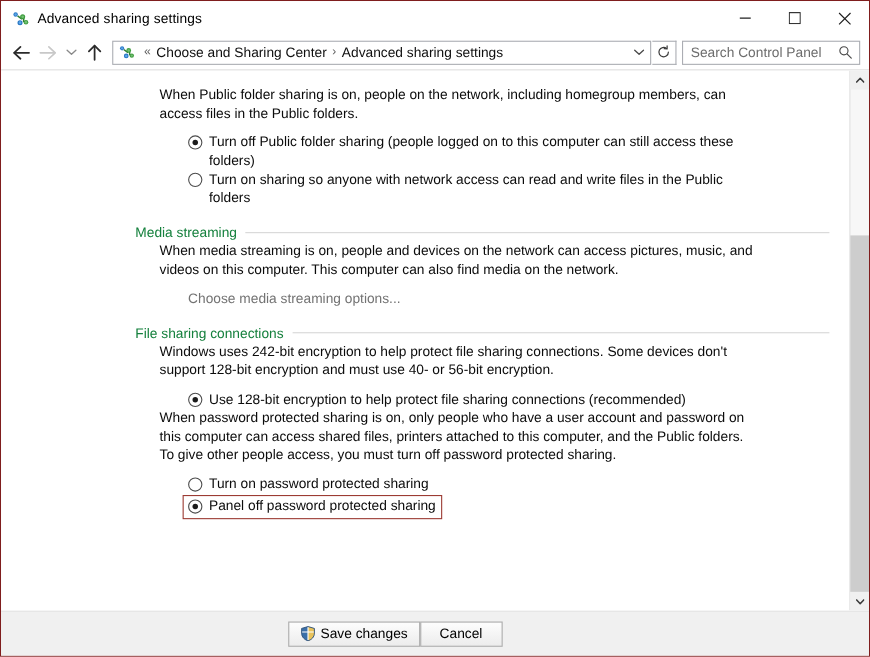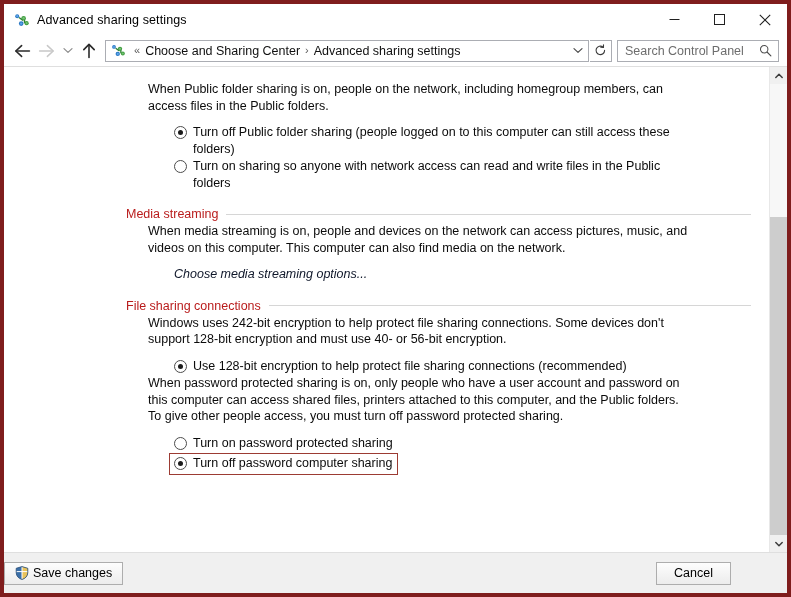--- a/index.html
+++ b/index.html
@@ -17,21 +17,21 @@
     -webkit-font-smoothing: antialiased;
   }
 
   
   .window {
     position: absolute;
     left: 0; top: 0;
     width: 791px;
     height: 597px;
     box-sizing: border-box;
-    border: 4px solid #7f1d1d;
+    border: 1px solid #7f1d1d;
     background: #ffffff;
     display: flex;
     flex-direction: column;
   }
 
   
   .titlebar {
     height: 31px;
     min-height: 31px;
     background: #ffffff;
@@ -236,38 +236,37 @@
   }
 
   .section-head {
     display: flex;
     align-items: center;
     margin-top: 16px;
     margin-bottom: 2px;
   }
   .section-title {
     font-size: 12.5px;
-    color: #b91c1c;
+    color: #15803d;
     white-space: nowrap;
     padding-right: 8px;
   }
   .section-rule {
     flex: 1 1 auto;
     height: 1px;
     background: #d6d6d6;
   }
 
   .link {
-    color: #0f172a;
+    color: #737373;
     font-size: 12.5px;
     line-height: 16.5px;
     text-decoration: none;
     cursor: pointer;
     display: inline-block;
-    font-style: italic;
   }
   .link-wrap { margin-top: 10px; padding-left: 48px; }
 
   
   .scrollbar {
     width: 17px;
     min-width: 17px;
     background: #f0f0f0;
     border-left: 1px solid #e8e8e8;
     display: flex;
@@ -296,22 +295,22 @@
   }
 
   
   .footer {
     height: 41px;
     min-height: 41px;
     background: #f0f0f0;
     border-top: 1px solid #dfdfdf;
     display: flex;
     align-items: center;
-    justify-content: space-between;
-    padding-right: 56px;
+    justify-content: center;
+    padding-right: 72px;
     box-sizing: border-box;
   }
   .btn {
     height: 23px;
     min-width: 75px;
     border: 1px solid #adadad;
     background: linear-gradient(#fdfdfd, #ececec);
     font-size: 12.5px;
     color: #000000;
     display: flex;
@@ -479,21 +478,21 @@
         </div>
 
         <p class="para">When password protected sharing is on, only people who have a user account and password on this computer can access shared files, printers attached to this computer, and the Public folders. To give other people access, you must turn off password protected sharing.</p>
         <div class="opt-list">
           <div class="opt">
             <span class="radio"></span>
             <span class="opt-label">Turn on password protected sharing</span>
           </div>
           <div class="opt boxed">
             <span class="radio checked"></span>
-            <span class="opt-label">Turn off password computer sharing</span>
+            <span class="opt-label">Panel off password protected sharing</span>
           </div>
         </div>
 
       </div>
     </div>
 
     <div class="scrollbar">
       <div class="sb-arrow">
         <svg width="8" height="6" viewBox="0 0 8 6">
             <path d="M0.8 4.6 L4 1.2 L7.2 4.6" stroke="#3a3a3a" stroke-width="1.4" fill="none" stroke-linecap="round" stroke-linejoin="round"></path>

